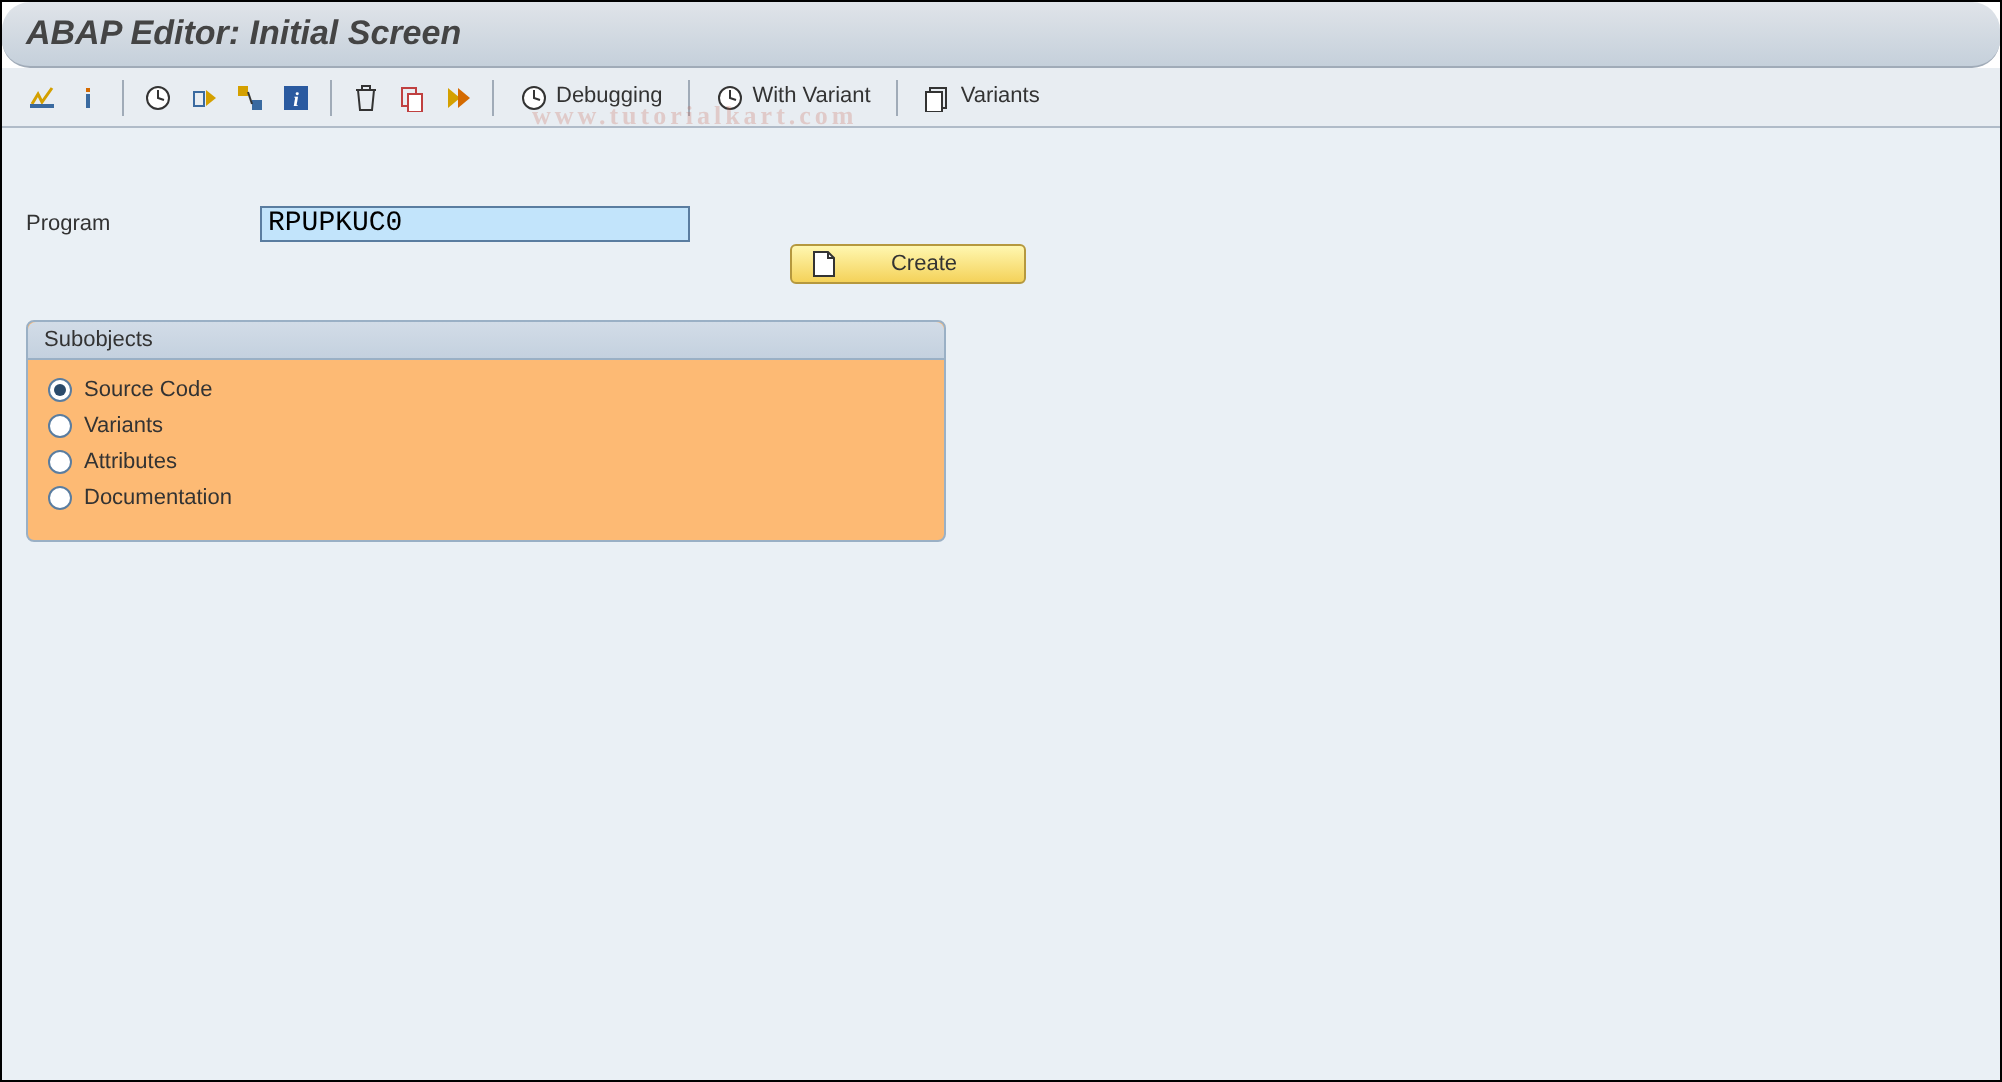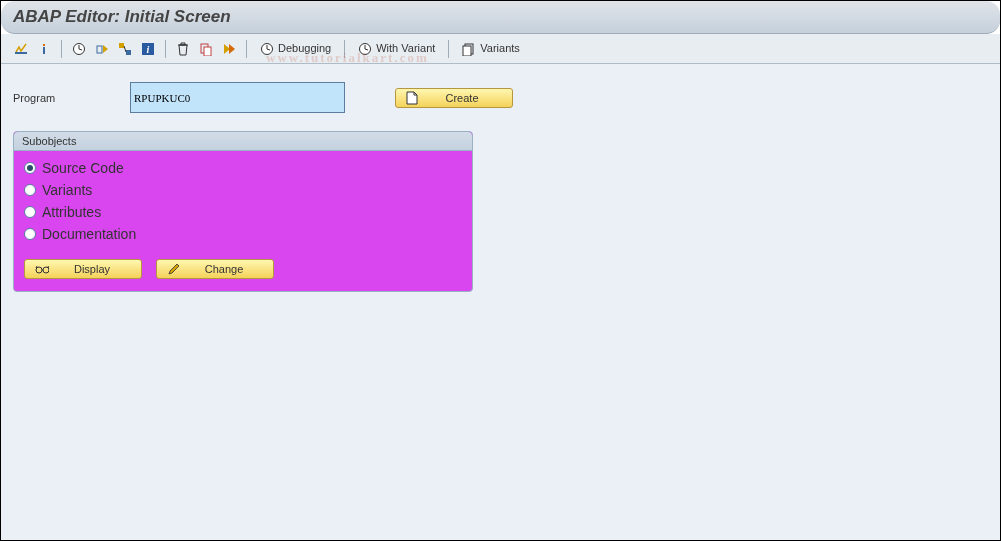--- a/index.html
+++ b/index.html
@@ -68,70 +68,71 @@
     display: flex;
     align-items: center;
     margin-bottom: 18px;
   }
   .lbl {
     width: 117px;
     color: #333;
   }
   .input {
     width: 215px;
-    height: 31px;
+    height: 18px;
     border: 1px solid #7e96ae;
     background: #fff;
-    font-size: 11px;
+    font-size: 14px;
     padding: 1px 3px;
-    font-family: Liberation Serif, serif;
+    font-family: Liberation Mono, monospace;
     color: #000;
   }
   .input.selected {
     background: #c2e4fb;
     border: 1px solid #5a7da0;
   }
   .gold-btn {
     display: inline-flex;
     align-items: center;
     gap: 4px;
     height: 20px;
     background: linear-gradient(to bottom, #fff7b0 0%, #f4d25a 100%);
     border: 1px solid #b5983e;
     border-radius: 3px;
     padding: 0 10px;
     font-size: 11px;
     color: #333;
     cursor: pointer;
     min-width: 118px;
     justify-content: center;
+    margin-top: 40px;
   }
   .gold-btn .btn-text { flex:1; text-align:center; }
   .group {
     width: 460px;
     border: 1px solid #9ab0c5;
     border-radius: 4px;
-    background: #d946ef;
+    background: #fdba74;
     padding-bottom: 12px;
   }
   .group-title {
     background: linear-gradient(to bottom, #d2dce7, #c4d1df);
     border-bottom: 1px solid #9ab0c5;
     border-radius: 4px 4px 0 0;
     padding: 3px 8px;
     font-size: 11px;
     color: #333;
   }
   .radio-row {
     display: flex;
     align-items: center;
     gap: 6px;
     padding: 3px 10px;
     color: #333;
-    font-size: 14px;
+    font-size: 11px;
   }
   .radio {
     width: 12px; height: 12px;
     border: 1px solid #5a7da0;
     border-radius: 50%;
     background: #fff;
     position: relative;
     display: inline-block;
   }
   .radio.checked::after {
@@ -281,31 +282,15 @@
     </div>
     <div class="radio-row">
       <span class="radio"></span>
       <span>Attributes</span>
     </div>
     <div class="radio-row">
       <span class="radio"></span>
       <span>Documentation</span>
     </div>
 
-    <div class="btn-row">
-      <button class="gold-btn">
-        <svg width="14" height="12">
-            <circle cx="4" cy="7" r="3" fill="none" stroke="#333"></circle>
-            <circle cx="11" cy="7" r="3" fill="none" stroke="#333"></circle>
-            <path d="M7 7 L8 7 M1 5 L2 3 M14 5 L13 3" stroke="#333" fill="none"></path>
-          </svg>
-        <span class="btn-text">Display</span>
-      </button>
-      <button class="gold-btn">
-        <svg width="14" height="14">
-            <path d="M2 12 L3 9 L10 2 L12 4 L5 11 Z" fill="#d4a000" stroke="#333" stroke-width="0.8"></path>
-          </svg>
-        <span class="btn-text">Change</span>
-      </button>
-    </div>
   </div>
 
 </div>
 
 </body></html>

